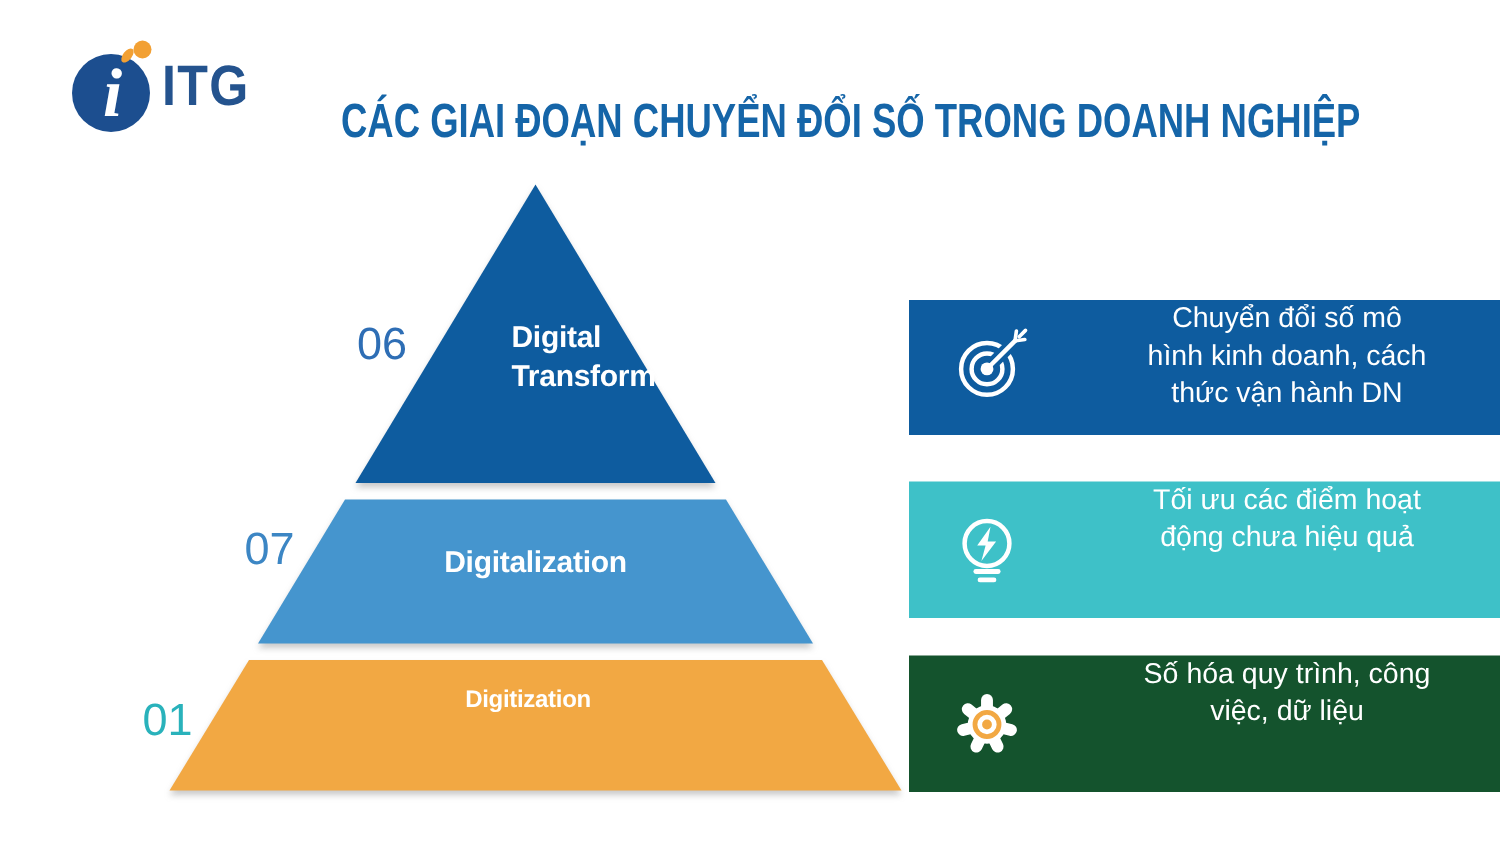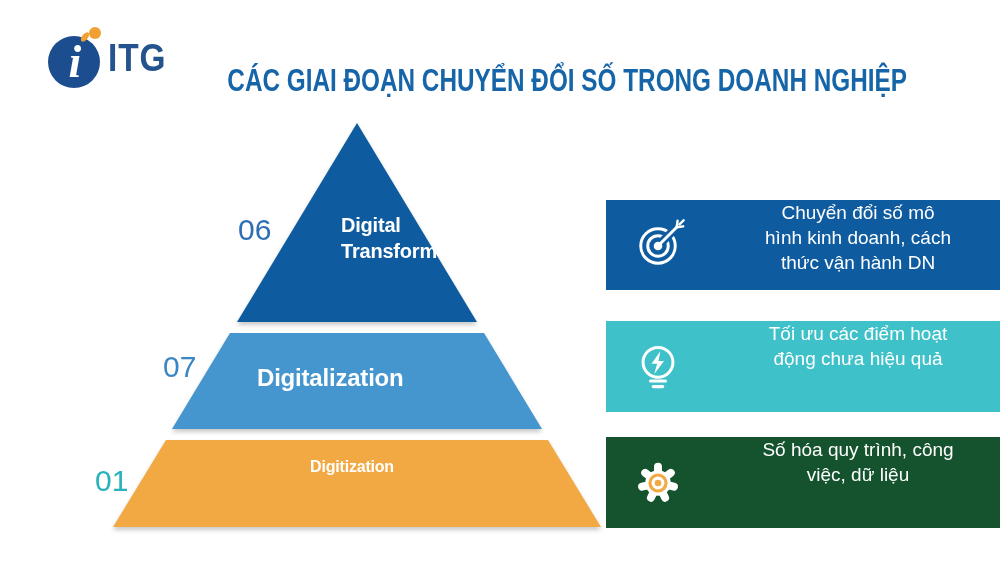--- a/index.html
+++ b/index.html
@@ -26,21 +26,21 @@
   }
 
   
   .pyr-svg { position:absolute; left:90px; top:115px; }
   .tier { filter:drop-shadow(0 3px 2px rgba(100,100,100,.35)); }
   .pyr-label {
     position:absolute; color:#ffffff; font-weight:bold;
     white-space:pre-line; letter-spacing:-0.2px;
   }
   .lab3 { left:303px; top:212px; font-size:20px; line-height:26px; text-align:left;margin-left:38px; }
-  .lab2 { left:257px; top:364px; width:200px; text-align:left; font-size:24px; }
+  .lab2 { left:257px; top:364px; width:200px; text-align:center; font-size:20px; }
   .lab1 { left:252px; top:458px; width:200px; text-align:center; font-size:16px; }
   .pyr-num { position:absolute; font-size:30px; font-weight:400; }
   .num3 { left:238px; top:213px; color:#2E6EB5; }
   .num2 { left:163px; top:350px; color:#3C86C4; }
   .num1 { left:95px;  top:464px; color:#29B2BB;text-align:center; }
 
   
   .card { position:absolute; left:606px; width:418px; display:flex; }
   .card1 { top:200px; height:90px; background:#0E5C9F; }
   .card2 { top:321px; height:91px; background:#3EC1C8; }

